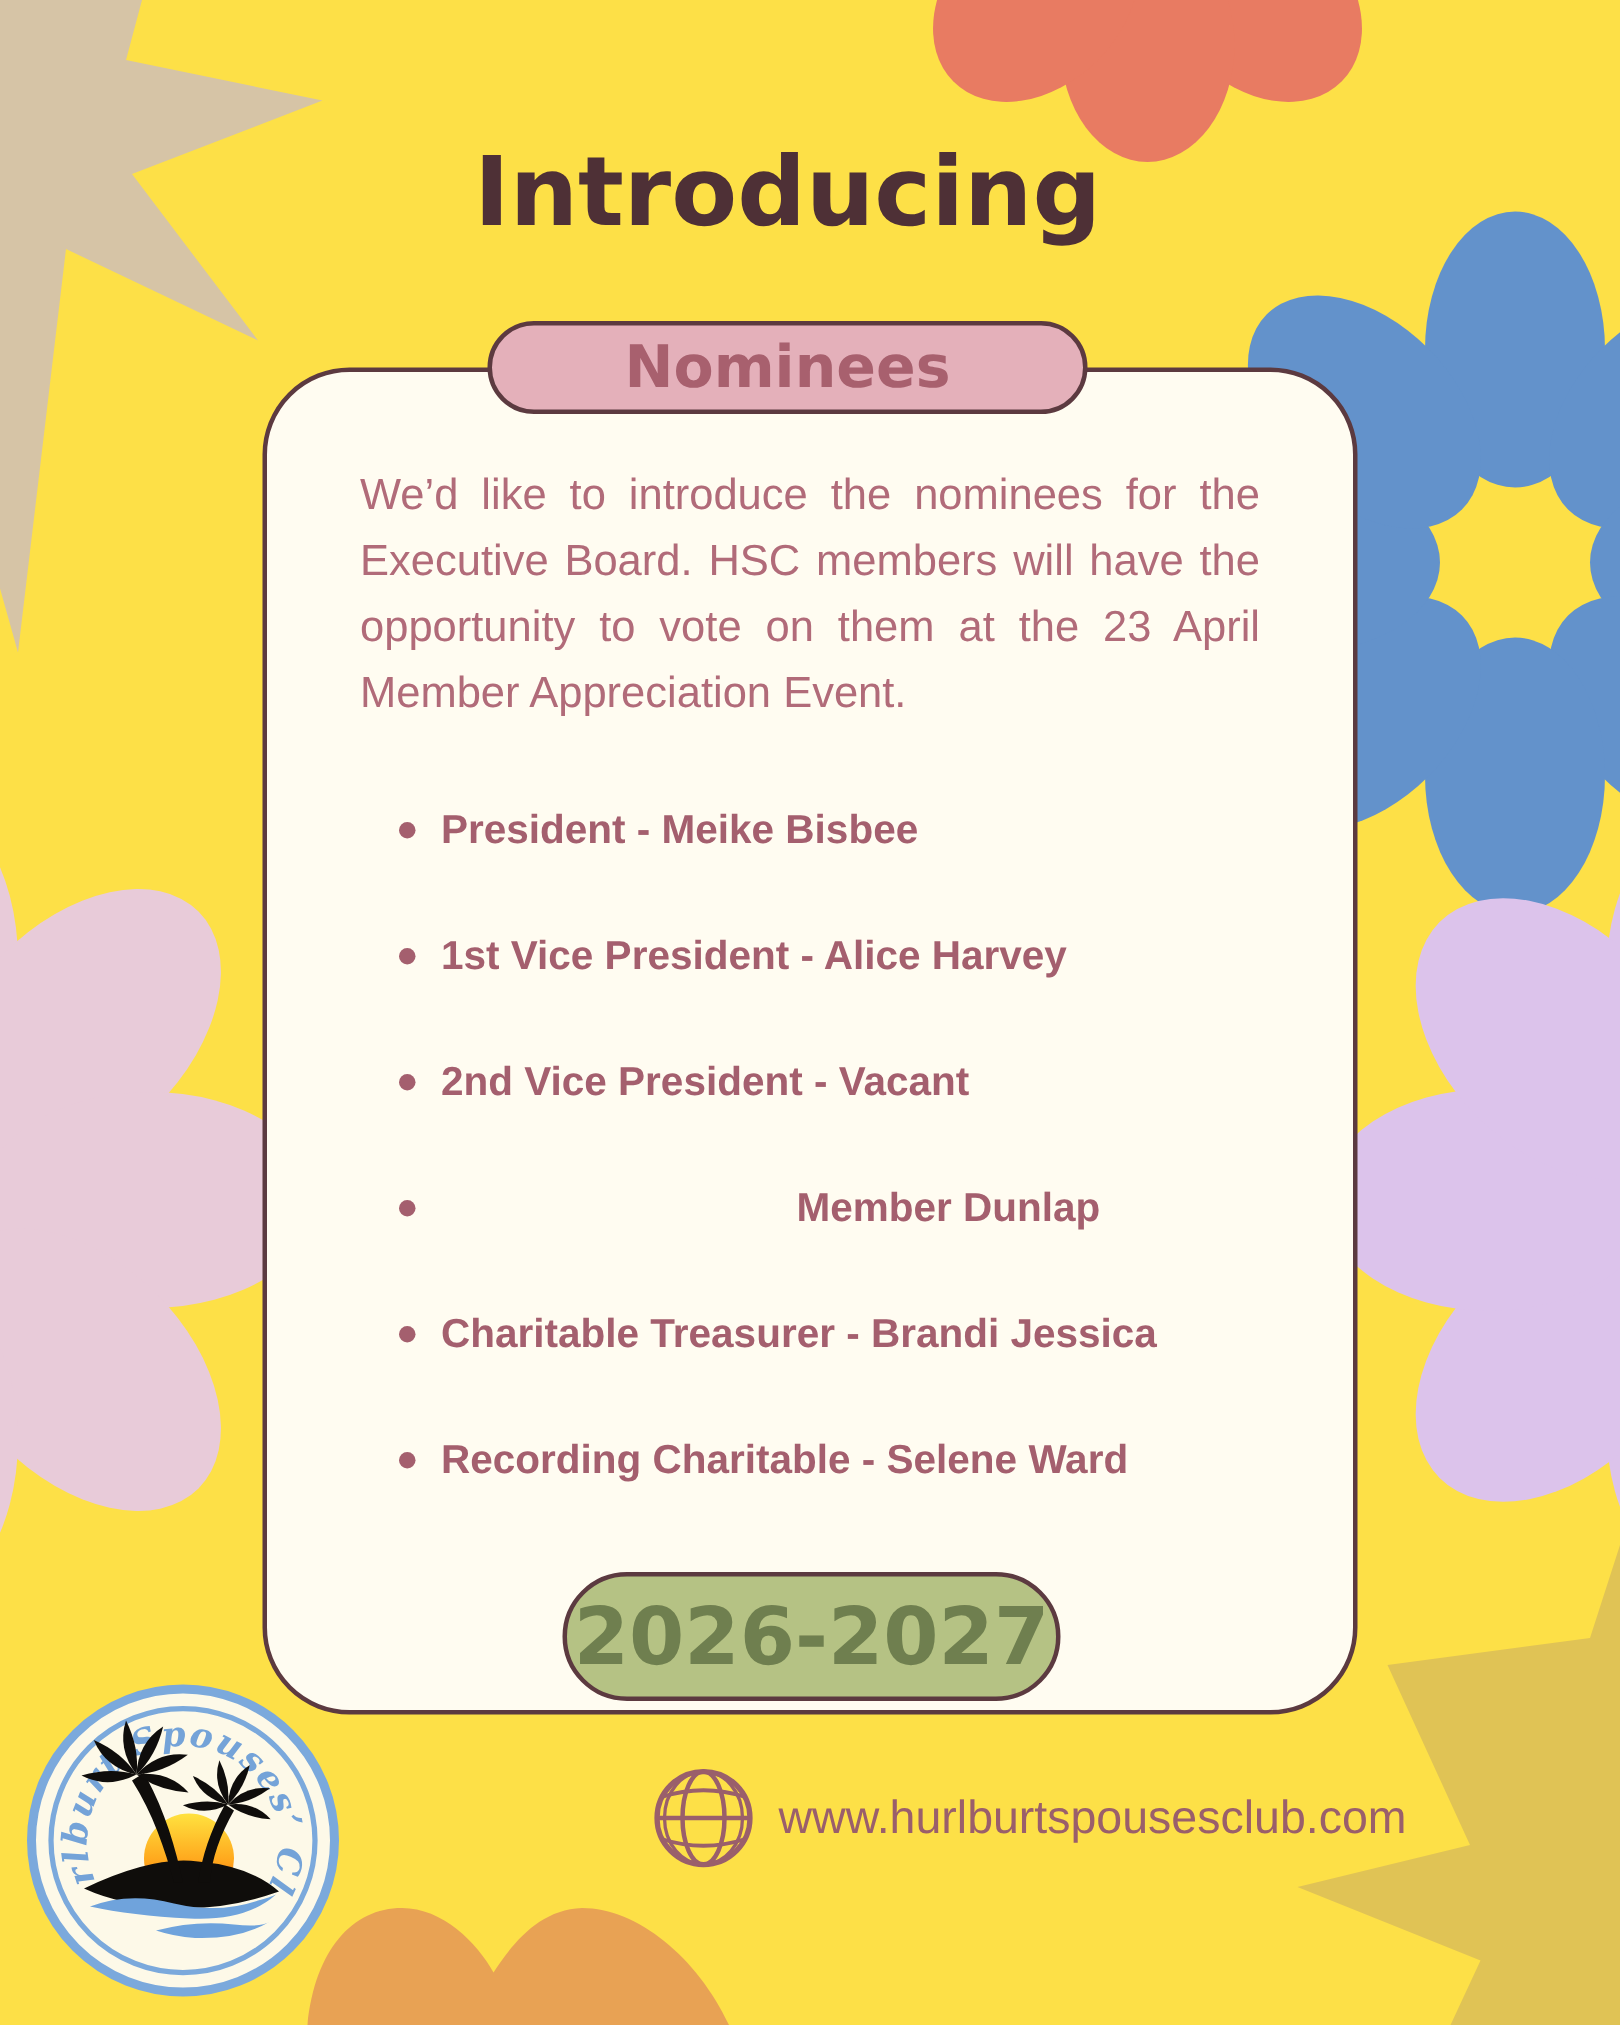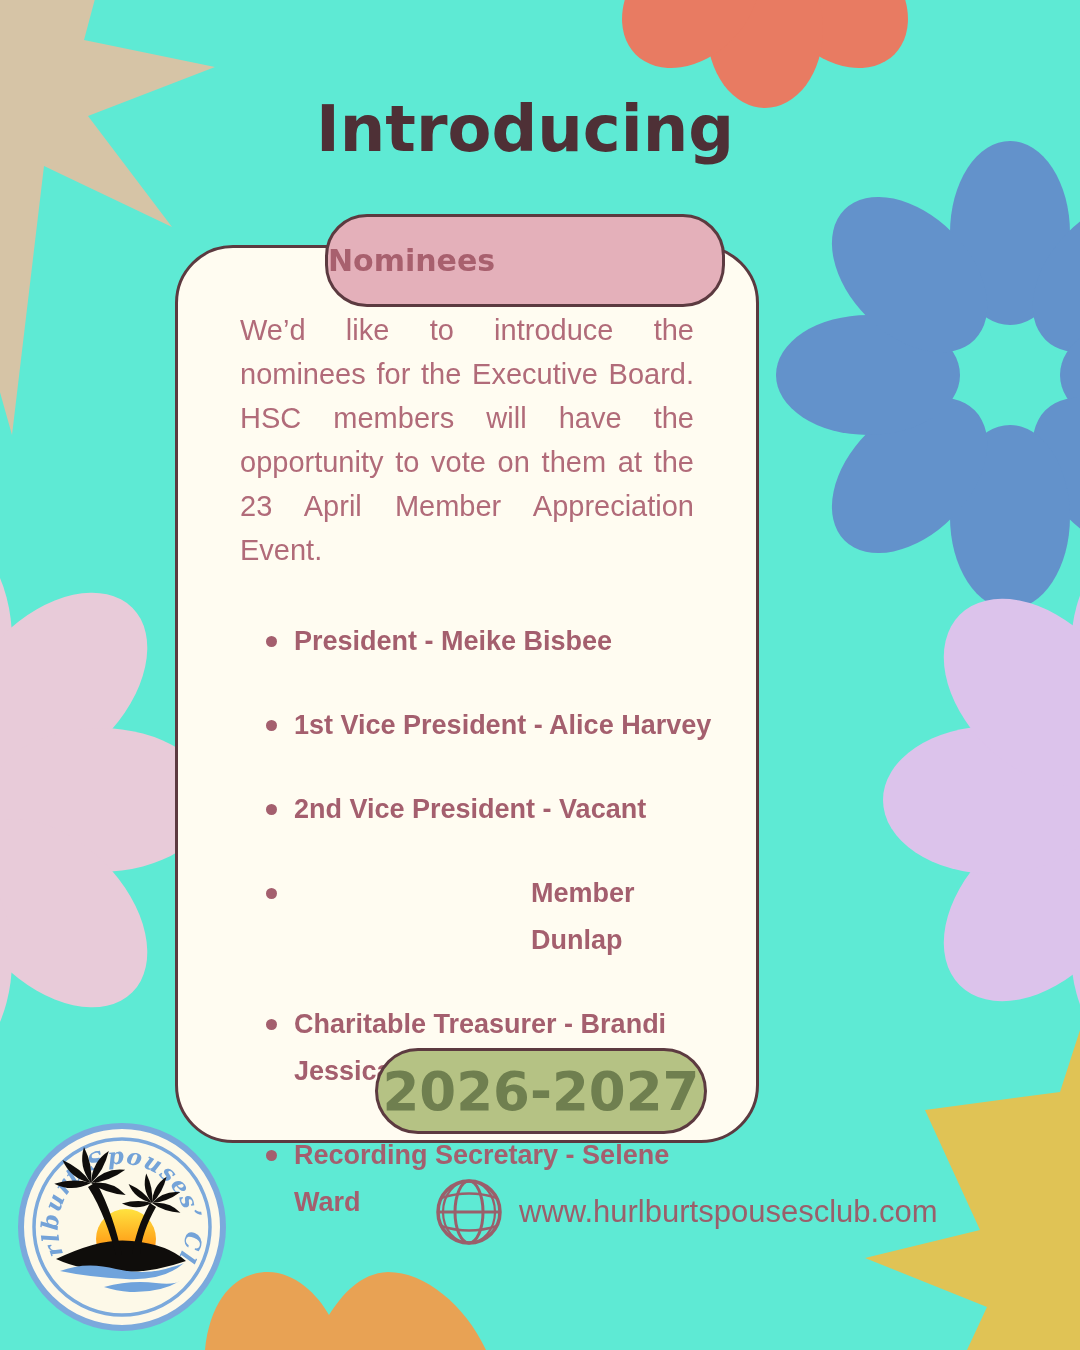--- a/index.html
+++ b/index.html
@@ -1,26 +1,26 @@
 <!DOCTYPE html>
 <html><head>
 <meta charset="utf-8">
 <style>
   html,body{margin:0;padding:0;}
-  #page{position:relative;width:1080px;height:1350px;background:#5eead4;overflow:hidden;
+  #page{position:relative;width:1080px;height:1350px;background:#fde047;overflow:hidden;
         font-family:"Liberation Sans",sans-serif;}
   #deco{position:absolute;left:0;top:0;z-index:0;}
   .title{position:absolute;left:0;top:92px;width:1050px;text-align:center;z-index:1;
          font-family:"DejaVu Sans",sans-serif;font-weight:bold;font-size:64px;color:#4E3036;}
-  .card{position:absolute;left:175px;top:245px;width:584px;height:898px;box-sizing:border-box;
+  .card{position:absolute;left:175px;top:245px;width:730px;height:898px;box-sizing:border-box;
         background:#FFFCF1;border:3px solid #5C3A40;border-radius:58px;z-index:2;}
-  .badge{position:absolute;left:325px;top:214px;width:400px;height:93px;box-sizing:border-box;
+  .badge{position:absolute;left:325px;top:214px;width:400px;height:62px;box-sizing:border-box;
          background:#E4B0BA;border:3px solid #5C3A40;border-radius:42px;z-index:3;
-         display:flex;align-items:center;
-         font-family:"DejaVu Sans",sans-serif;font-weight:bold;font-size:30px;color:#A8606E;}
+         display:flex;align-items:center;justify-content:center;
+         font-family:"DejaVu Sans",sans-serif;font-weight:bold;font-size:39px;color:#A8606E;}
   .intro{margin:60px 62px 0 62px;font-size:29px;line-height:1.52;color:#B16B79;
          text-align:justify;}
   ul.nominees{list-style:none;margin:46px 40px 0 88px;padding:0;}
   ul.nominees li{position:relative;padding-left:28px;margin-bottom:37px;
          font-weight:bold;font-size:27px;line-height:47px;color:#A45F6E;}
   ul.nominees li::before{content:"";position:absolute;left:0;top:18px;width:11px;height:11px;
          border-radius:50%;background:#A45F6E;}
   ul.nominees .line2{display:block;padding-left:237px;}
   .term{position:absolute;left:375px;top:1048px;width:332px;height:86px;box-sizing:border-box;
         background:#B5C284;border:3px solid #5C3A40;border-radius:46px;z-index:3;
@@ -96,21 +96,21 @@
   </div>
 
   <div class="card">
     <p class="intro">We’d like to introduce the nominees for the Executive Board. HSC members will have the opportunity to vote on them at the 23 April Member Appreciation Event.</p>
     <ul class="nominees">
         <li><span class="line1">President - Meike Bisbee</span></li>
         <li><span class="line1">1st Vice President - Alice Harvey</span></li>
         <li><span class="line1">2nd Vice President - Vacant</span></li>
         <li><span class="line2">Member Dunlap</span></li>
         <li><span class="line1">Charitable Treasurer - Brandi Jessica</span></li>
-        <li><span class="line1">Recording Secretary - Selene Ward</span></li>
+        <li><span class="line1">Recording Charitable - Selene Ward</span></li>
       </ul>
   </div>
 
   <div class="term">
     <span>2026-2027</span>
   </div>
 
   <div class="footer">
     <svg width="72" height="72" viewBox="0 0 72 72">
       <g fill="none" stroke="#9A5F6B">

